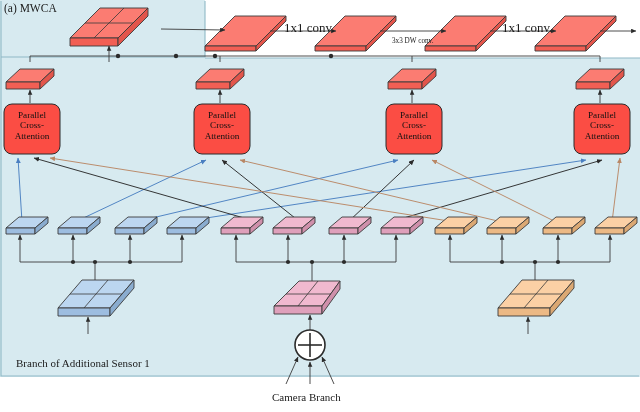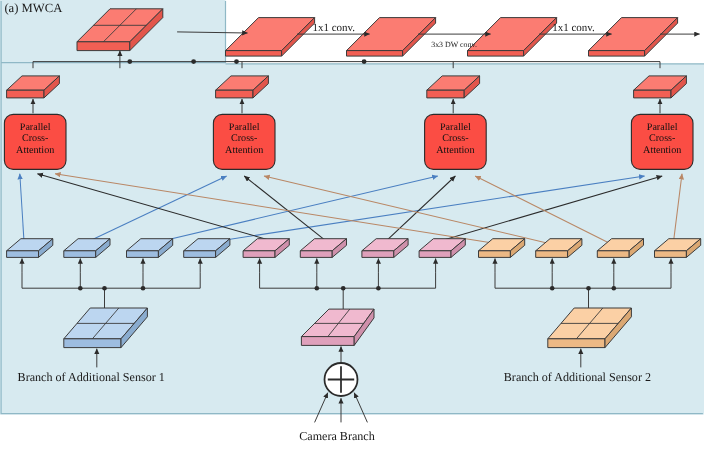--- a/index.html
+++ b/index.html
@@ -4,25 +4,25 @@
 <style>
   html,body{margin:0;padding:0;background:#ffffff;}
   body{width:640px;height:412px;position:relative;
        font-family:"Liberation Serif","DejaVu Serif",serif;
        -webkit-font-smoothing:antialiased;}
   #figure{position:absolute;left:0;top:0;width:640px;height:412px;overflow:hidden;}
   svg{position:absolute;left:0;top:0;}
   .lbl{position:absolute;font-family:"Liberation Serif","DejaVu Serif",serif;
        color:#1a1a1a;white-space:nowrap;}
   #panel-tag{left:4px;top:2px;font-size:11.5px;}
-  .conv-lbl{font-size:10px;}
+  .conv-lbl{font-size:13px;}
   #conv1{left:284px;top:20px;}
   #conv2{left:392px;top:37px;font-size:7.2px;}
   #conv3{left:502px;top:20px;}
-  .branch-lbl{font-size:11px;}
+  .branch-lbl{font-size:11px;margin-top:20px;}
   #branch1{left:16px;top:337px;}
   #branch2{left:458px;top:337px;}
   #camera{left:272px;top:375px;font-size:11px;margin-top:16px;}
   #caption{position:absolute;left:8px;top:399px;width:628px;font-size:10.5px;
            color:#1a1a1a;line-height:13px;overflow:hidden;height:13px;}
   .pca-txt{position:absolute;text-align:center;font-size:9.2px;line-height:10.4px;
            color:#111;width:56px;pointer-events:none;}
 </style>
 </head>
 <body>
@@ -331,16 +331,15 @@
     <div>Cross-</div>
     <div>Attention</div>
   </div>
   <div class="pca-txt" style="left:574px;top:110px;">
     <div>Parallel</div>
     <div>Cross-</div>
     <div>Attention</div>
   </div>
 
   <div class="lbl branch-lbl" id="branch1">Branch of Additional Sensor 1</div>
-  <div class="lbl branch-lbl" id="branch2">Branch of Additional Sensor 2</div>
   <div class="lbl" id="camera">Camera Branch</div>
 
 </div>
 
 </body></html>

